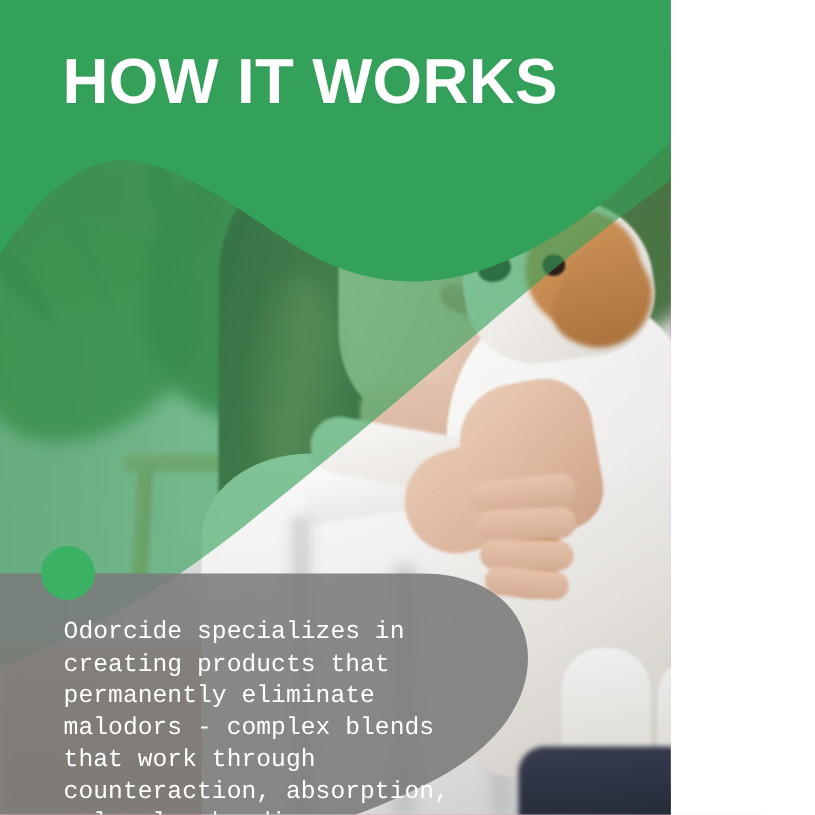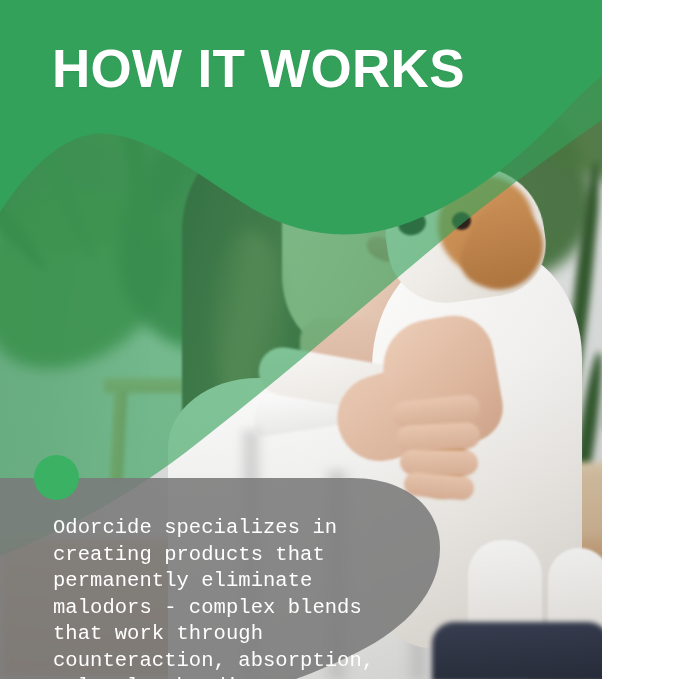--- a/index.html
+++ b/index.html
@@ -6,21 +6,21 @@
     margin: 0;
     padding: 0;
     background: #ffffff;
   }
   body {
     font-family: "Liberation Sans", sans-serif;
   }
 
   #canvas {
     position: relative;
-    width: 602px;
+    width: 559px;
     height: 679px;
     overflow: hidden;
     background: #ec4899;
   }
 
   
   .photo {
     position: absolute;
     inset: 0;
     overflow: hidden;

